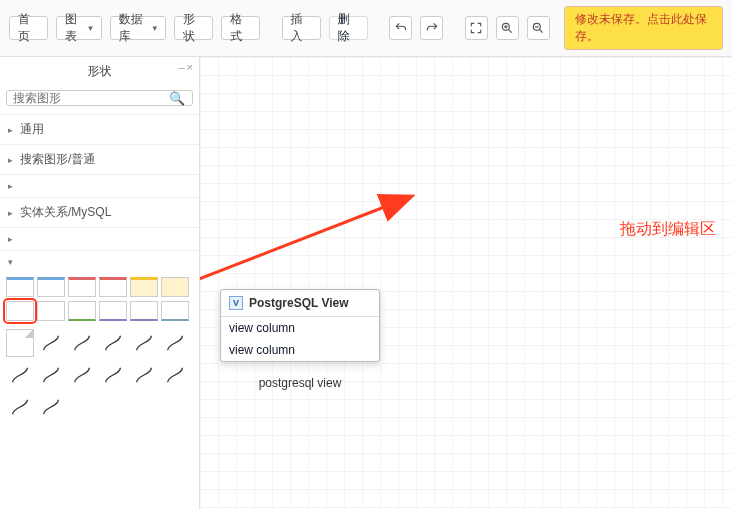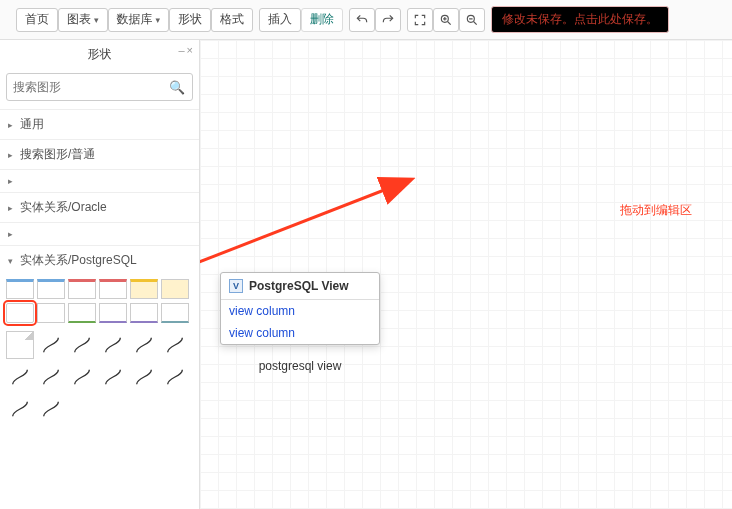--- a/index.html
+++ b/index.html
@@ -1,37 +1,37 @@
 <!DOCTYPE html>
 <html><head>
 <meta charset="utf-8">
 <style>
   * { box-sizing: border-box; margin: 0; padding: 0; }
   html, body { width: 732px; height: 509px; font-family: Arial, "Microsoft YaHei", sans-serif; font-size: 12px; color: #333; background: #fff; overflow: hidden; }
   
   
-  .toolbar { display: flex; align-items: center; gap: 0; padding: 6px 16px; border-bottom: 1px solid #e0e0e0; background: #fafafa; }
+  .toolbar { display: flex; align-items: center; gap: 8px; padding: 6px 9px; border-bottom: 1px solid #e0e0e0; background: #fafafa; }
   .tb-btn { display: inline-flex; align-items: center; gap: 3px; height: 24px; padding: 0 8px; border: 1px solid #ccc; border-radius: 3px; background: #fff; cursor: pointer; font-size: 12px; color: #444; }
   .tb-btn .chev { font-size: 9px; color: #666; }
   .tb-sep { width: 6px; }
   .tb-icon { width: 26px; justify-content: center; padding: 0; }
   .tb-icon svg { width: 14px; height: 14px; }
-  .save-msg { margin-left: 6px; padding: 4px 10px; border: 1px solid #e6b8b8; border-radius: 3px; background: #000000; color: #c0392b; font-size: 12px; }
+  .save-msg { margin-left: 6px; padding: 4px 10px; border: 1px solid #e6b8b8; border-radius: 3px; background: #fde047; color: #c0392b; font-size: 12px; }
   
   
   .body { display: flex; height: calc(509px - 38px); }
   
   
   .sidebar { width: 200px; border-right: 1px solid #e0e0e0; display: flex; flex-direction: column; background: #fff; }
   .side-head { display: flex; align-items: center; justify-content: center; position: relative; padding: 6px 0 4px; }
   .side-title { font-size: 12px; color: #444; }
   .side-close { position: absolute; right: 6px; top: 4px; display: flex; gap: 2px; }
   .side-close span { font-size: 11px; color: #999; cursor: pointer; }
   .search-wrap { padding: 6px 6px 8px; }
-  .search-box { display: flex; align-items: center; border: 1px solid #ccc; border-radius: 3px; height: 28px; padding: 0 6px; }
+  .search-box { display: flex; align-items: center; border: 1px solid #ccc; border-radius: 3px; height: 16px; padding: 0 6px; }
   .search-box input { flex: 1; border: none; outline: none; font-size: 12px; color: #333; background: transparent; }
   .search-box .mag { color: #888; font-size: 13px; }
   .cat { padding: 6px 8px; border-top: 1px solid #eee; font-size: 12px; color: #555; cursor: pointer; display: flex; align-items: center; gap: 4px; }
   .cat:first-of-type { border-top: 1px solid #eee; }
   .cat .tri { font-size: 9px; color: #777; width: 8px; }
   .shapes-grid { padding: 4px 6px; display: grid; grid-template-columns: repeat(6, 28px); gap: 4px 3px; }
   .shape-cell { width: 28px; height: 20px; border: 1px solid #ccc; background: #fff; cursor: pointer; position: relative; }
   .shape-cell.t-blue { border-top: 3px solid #6fa8dc; }
   .shape-cell.t-red { border-top: 3px solid #e06666; }
   .shape-cell.t-yel { background: #fff2cc; border-top: 3px solid #f1c232; }
@@ -46,23 +46,23 @@
   .shape-curve svg { width: 22px; height: 22px; }
   
   
   .canvas { flex: 1; position: relative; background-color: #fff;
     background-image: linear-gradient(#f3f3f3 1px, transparent 1px), linear-gradient(90deg, #f3f3f3 1px, transparent 1px);
     background-size: 18px 18px;
   }
   .entity { position: absolute; left: 220px; top: 265px; width: 160px; border: 1px solid #bbb; border-radius: 3px; background: #fff; box-shadow: 0 3px 8px rgba(0,0,0,0.15); }
   .entity-head { display:flex; align-items:center; gap:6px; padding: 6px 8px; border-bottom: 1px solid #ddd; font-weight: bold; color: #333; }
   .entity-head .vicon { width:14px; height:14px; border:1px solid #7da8d9; background:#e8f0fa; display:flex; align-items:center; justify-content:center; font-size:9px; color:#2b5fa3; }
-  .entity-row { padding: 4px 8px; font-size: 12px; color: #1d4ed8; }
+  .entity-row { padding: 4px 8px; font-size: 12px; color: #0f172a; }
   .entity-cap { text-align: center; padding: 4px 0; margin-top: 10px; font-size: 12px; color: #333; }
-  .anno { position: absolute; left: 420px; top: 162px; color: #ff3b1f; font-size: 12px; font-weight: 500; }
+  .anno { position: absolute; left: 420px; top: 162px; color: #ff3b1f; font-size: 16px; font-weight: 500; }
   .arrow-svg { position: absolute; left: 0; top: 0; pointer-events: none; }
 </style>
 </head>
 <body>
 
 <div class="toolbar">
   <div class="tb-btn">
       <span>首页</span>
     </div>
   <div class="tb-btn">
@@ -76,21 +76,21 @@
   <div class="tb-btn">
       <span>形状</span>
     </div>
   <div class="tb-btn">
       <span>格式</span>
     </div>
   <div class="tb-sep"></div>
   <div class="tb-btn">
       <span>插入</span>
     </div>
-  <div class="tb-btn" style="color:#0f766e;border-color:#ddd;">
+  <div class="tb-btn" style="color:#0f172a;border-color:#ddd;">
       <span>删除</span>
     </div>
   <div class="tb-sep"></div>
   <div class="tb-btn tb-icon">
       <svg viewBox="0 0 24 24" fill="none" stroke="#555" stroke-width="2">
         <path d="M9 14l-5-5 5-5"></path>
         <path d="M4 9h10a6 6 0 016 6v1"></path>
       </svg>
     </div>
   <div class="tb-btn tb-icon">
@@ -141,28 +141,27 @@
       </div>
     <div class="cat">
         <span class="tri">▸</span>
         <span>搜索图形/普通</span>
       </div>
     <div class="cat">
         <span class="tri">▸</span>
       </div>
     <div class="cat">
         <span class="tri">▸</span>
-        <span>实体关系/Oracle</span>
+        <span>实体关系/MySQL</span>
       </div>
     <div class="cat">
         <span class="tri">▸</span>
       </div>
     <div class="cat">
         <span class="tri">▾</span>
-        <span>实体关系/PostgreSQL</span>
       </div>
 
     <div class="shapes-grid">
       <div class="shape-cell t-blue"></div>
       <div class="shape-cell t-blue"></div>
       <div class="shape-cell t-red"></div>
       <div class="shape-cell t-red"></div>
       <div class="shape-cell t-yel"></div>
       <div class="shape-cell t-yel2"></div>
 

